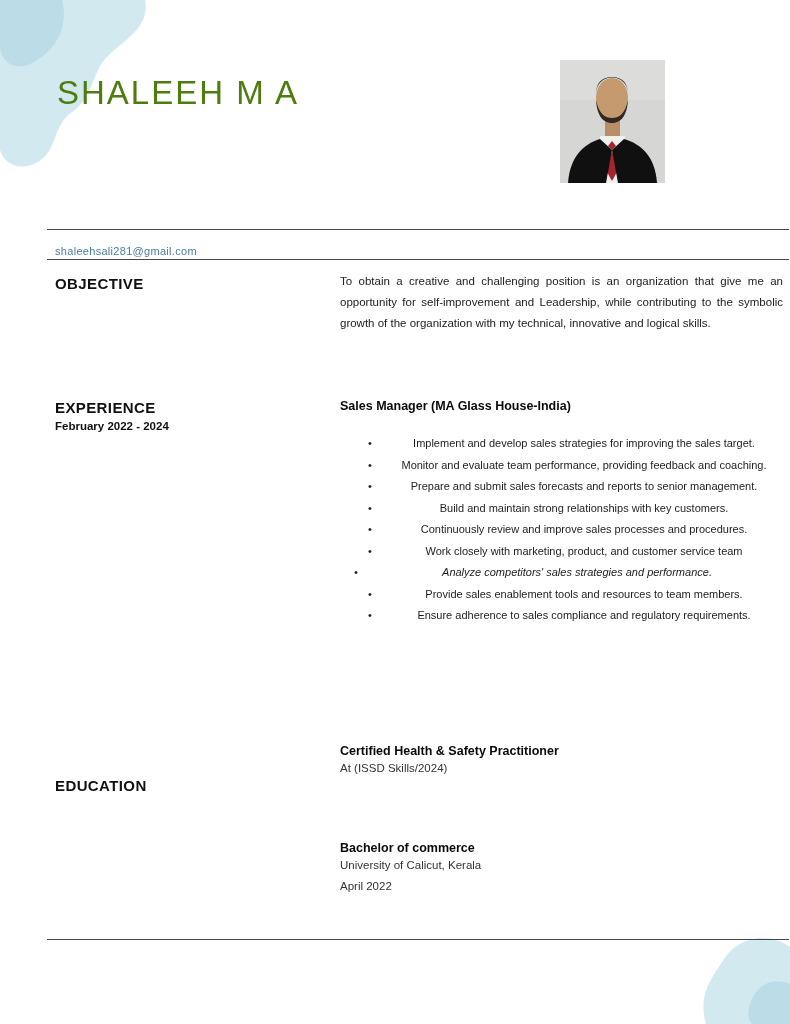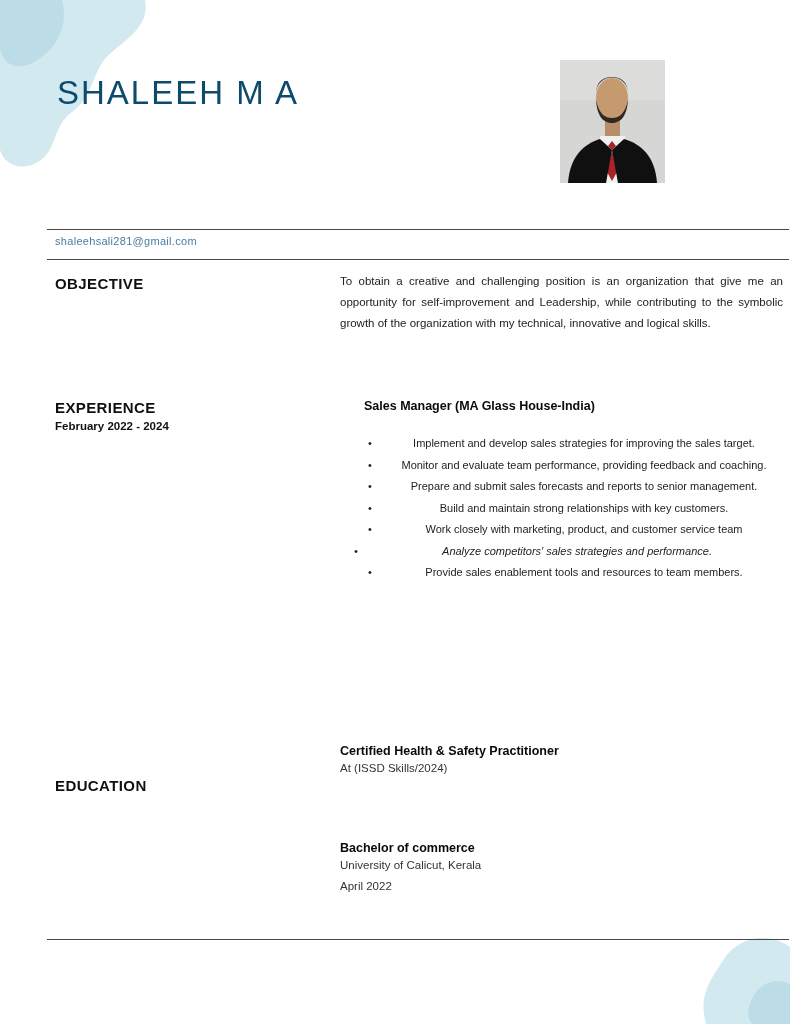--- a/index.html
+++ b/index.html
@@ -10,50 +10,50 @@
     color:#1b1b1b;
   }
   .page { position:relative; width:790px; height:1024px; overflow:hidden; background:#fff; }
 
   .blob { position:absolute; pointer-events:none; }
   .blob-tl { left:0; top:0; }
   .blob-br { right:0; bottom:0; }
 
   .name {
     position:absolute; left:57px; top:74px;
-    font-size:33px; font-weight:400; letter-spacing:2px; color:#0c4a6e;
+    font-size:33px; font-weight:400; letter-spacing:2px; color:#4d7c0f;
   }
   .photo { position:absolute; left:560px; top:60px; width:105px; height:123px; }
   .photo svg { display:block; }
 
   .rule { position:absolute; left:47px; right:1px; height:0; border-top:1px solid #474747; }
   .rule-1 { top:229px; }
   .rule-2 { top:259px; }
   .rule-3 { top:939px; }
 
   .email {
-    position:absolute; left:55px; top:235px;
+    position:absolute; left:55px; top:245px;
     font-size:11px; color:#4a7d9f; text-decoration:none; letter-spacing:0.3px;
   }
 
   .section-heading {
     position:absolute; left:55px;
     font-size:15px; font-weight:700; letter-spacing:0.4px; color:#101010;
   }
   .heading-objective { top:275px; }
   .heading-experience { top:399px; }
   .heading-education { top:777px; }
 
   .objective-text {
     position:absolute; left:340px; top:271px; width:443px;
     font-size:11.5px; line-height:21px; text-align:justify; color:#222;
   }
 
   .exp-dates { position:absolute; left:55px; top:420px; font-size:11.5px; font-weight:700; color:#111; }
-  .job-title { position:absolute; left:340px; top:399px; font-size:12.5px; font-weight:700; color:#0a0a0a;margin-left:24px; }
+  .job-title { position:absolute; left:340px; top:399px; font-size:12.5px; font-weight:700; color:#0a0a0a; }
 
   .bullets { position:absolute; left:368px; top:437px; width:416px; list-style:none;text-align:center; }
   .bullets li {
     position:relative; padding-left:16px; margin-bottom:9.5px;
     font-size:11px; color:#1d1d1d; line-height:12px;
   }
   .bullets li::before { content:"\2022"; position:absolute; left:0; top:0; }
   .bullets li.flush { margin-left:-14px;font-style:italic; }
 
   .edu-entry { position:absolute; left:340px; width:430px; }
@@ -103,23 +103,25 @@
   <p class="objective-text">To obtain a creative and challenging position is an organization that give me an opportunity for self-improvement and Leadership, while contributing to the symbolic growth of the organization with my technical, innovative and logical skills.</p>
 
   <h2 class="section-heading heading-experience">EXPERIENCE</h2>
   <div class="exp-dates">February 2022 - 2024</div>
   <div class="job-title">Sales Manager (MA Glass House-India)</div>
   <ul class="bullets">
     <li>Implement and develop sales strategies for improving the sales target.</li>
     <li>Monitor and evaluate team performance, providing feedback and coaching.</li>
     <li>Prepare and submit sales forecasts and reports to senior management.</li>
     <li>Build and maintain strong relationships with key customers.</li>
+    <li>Continuously review and improve sales processes and procedures.</li>
     <li>Work closely with marketing, product, and customer service team</li>
     <li class="flush">Analyze competitors' sales strategies and performance.</li>
     <li>Provide sales enablement tools and resources to team members.</li>
+    <li>Ensure adherence to sales compliance and regulatory requirements.</li>
   </ul>
 
   <h2 class="section-heading heading-education">EDUCATION</h2>
 
   <div class="edu-entry edu-entry-0">
     <div class="edu-title">Certified Health &amp; Safety Practitioner</div>
     <div class="edu-subtitle">At (ISSD Skills/2024)</div>
   </div>
 
   <div class="edu-entry edu-entry-1">

